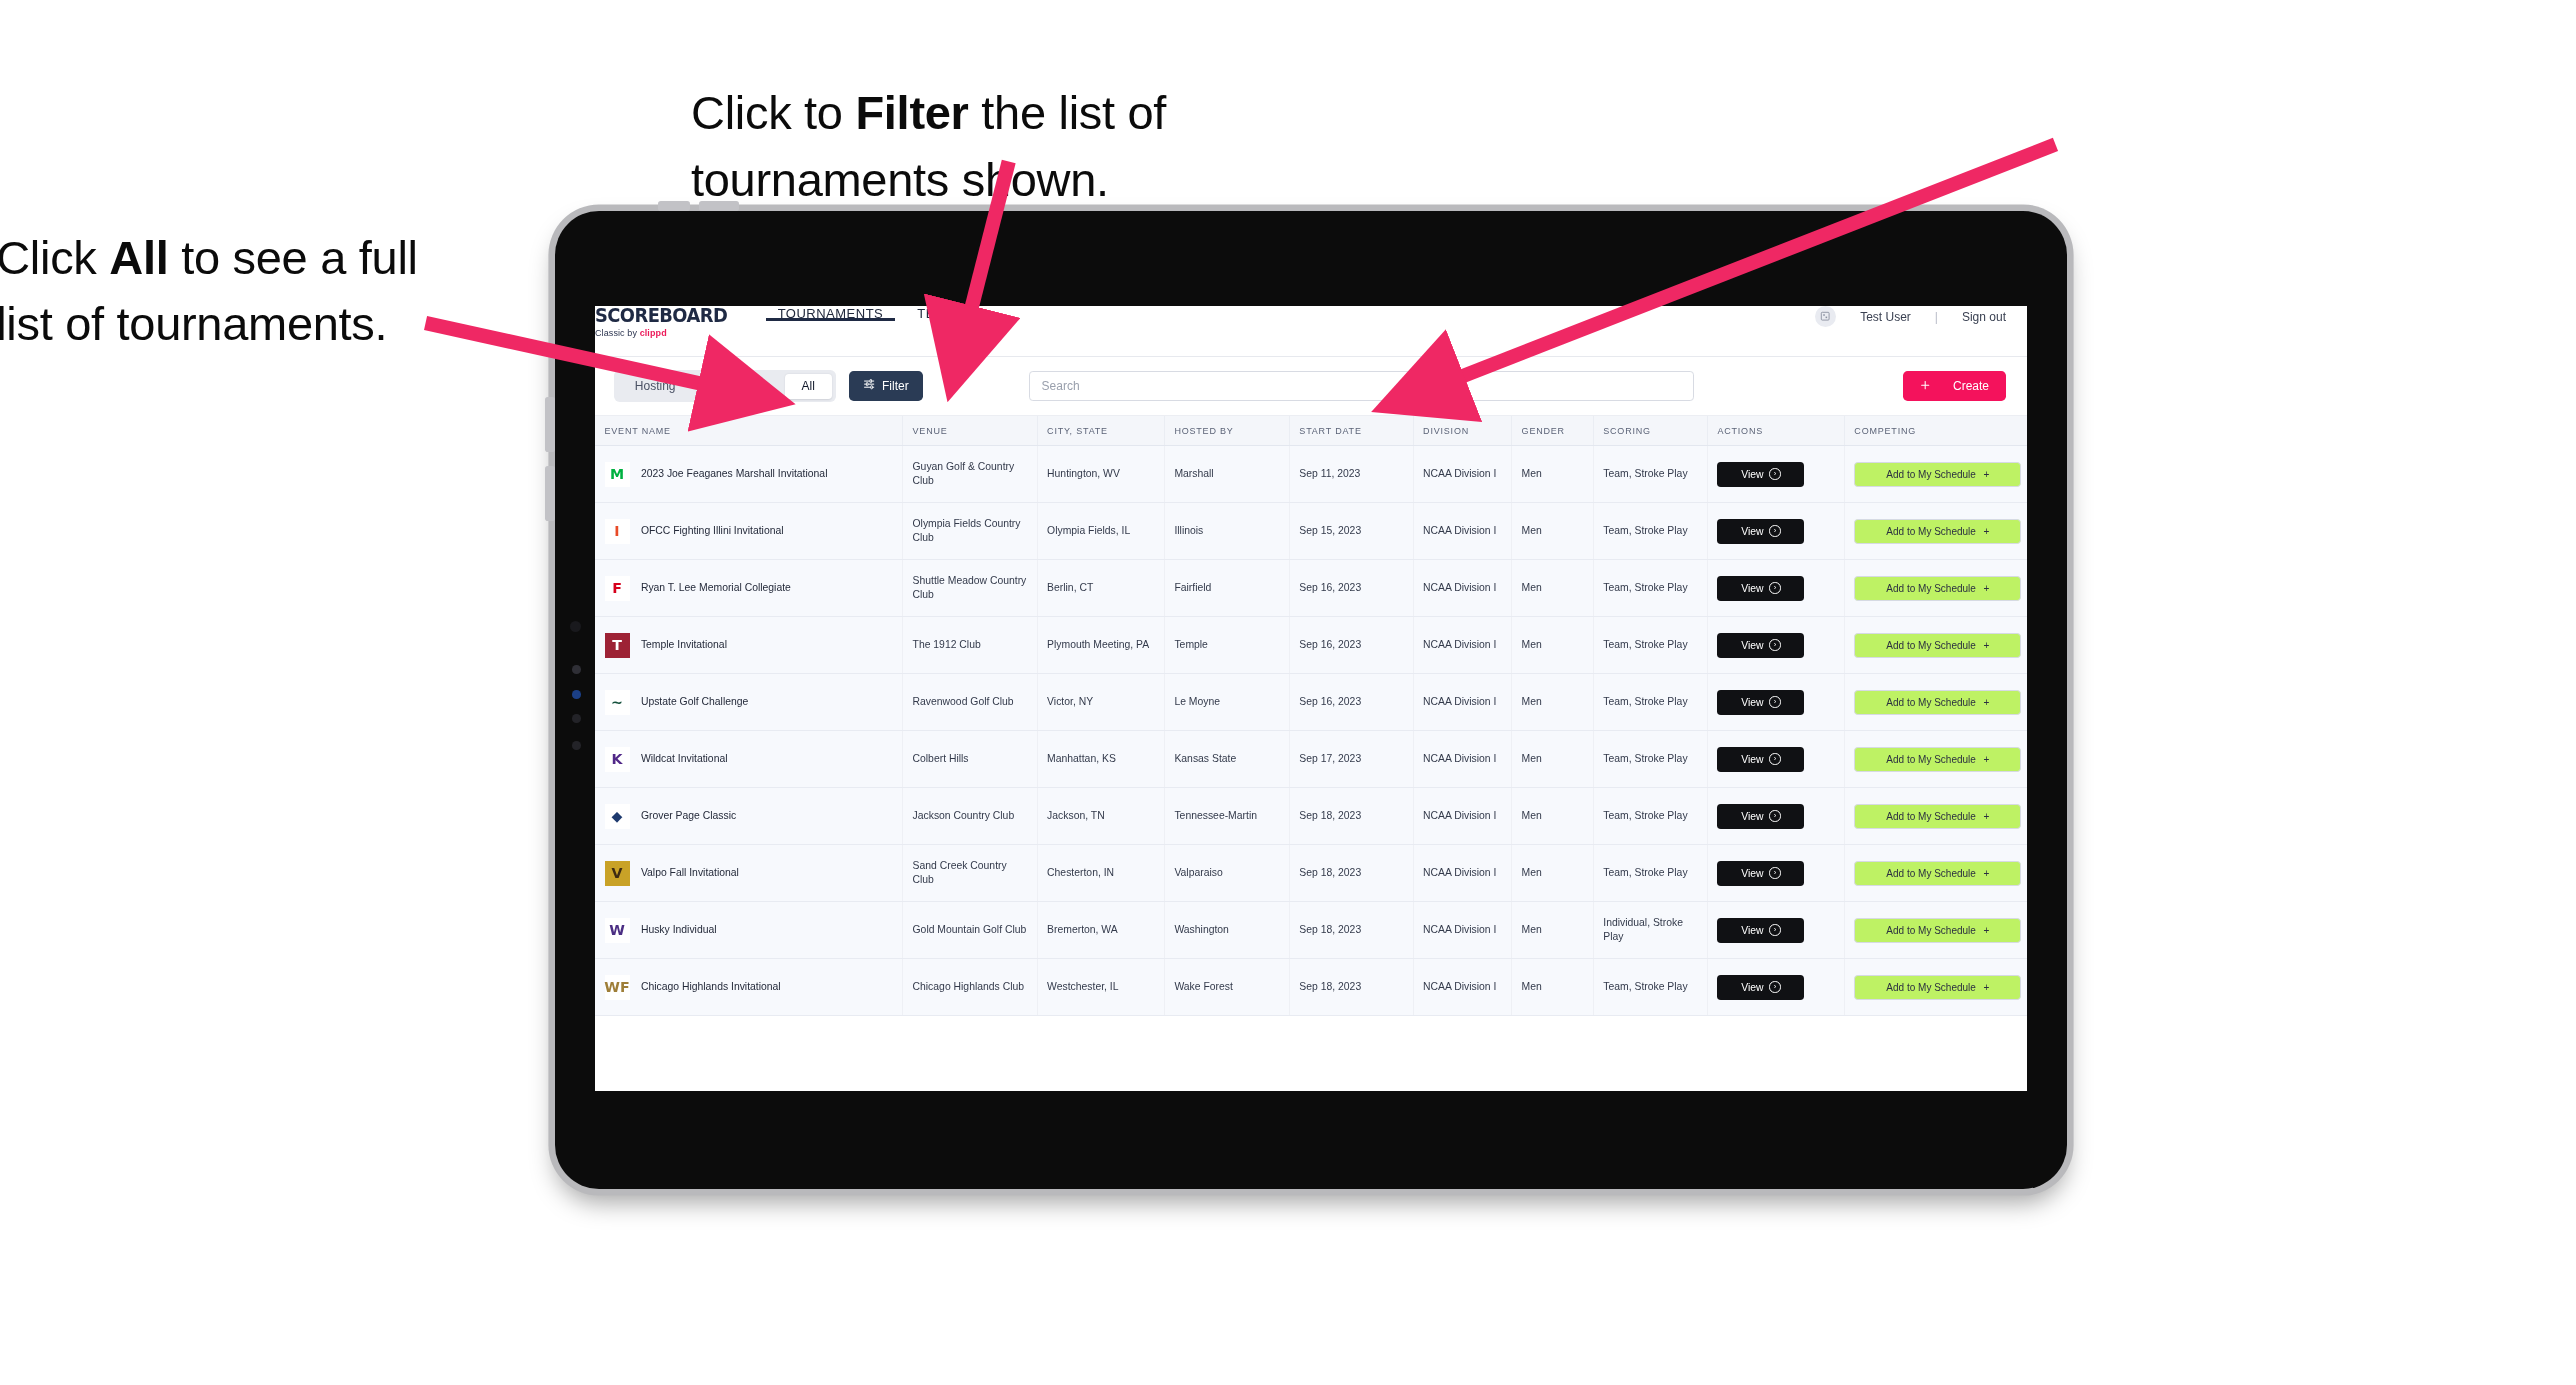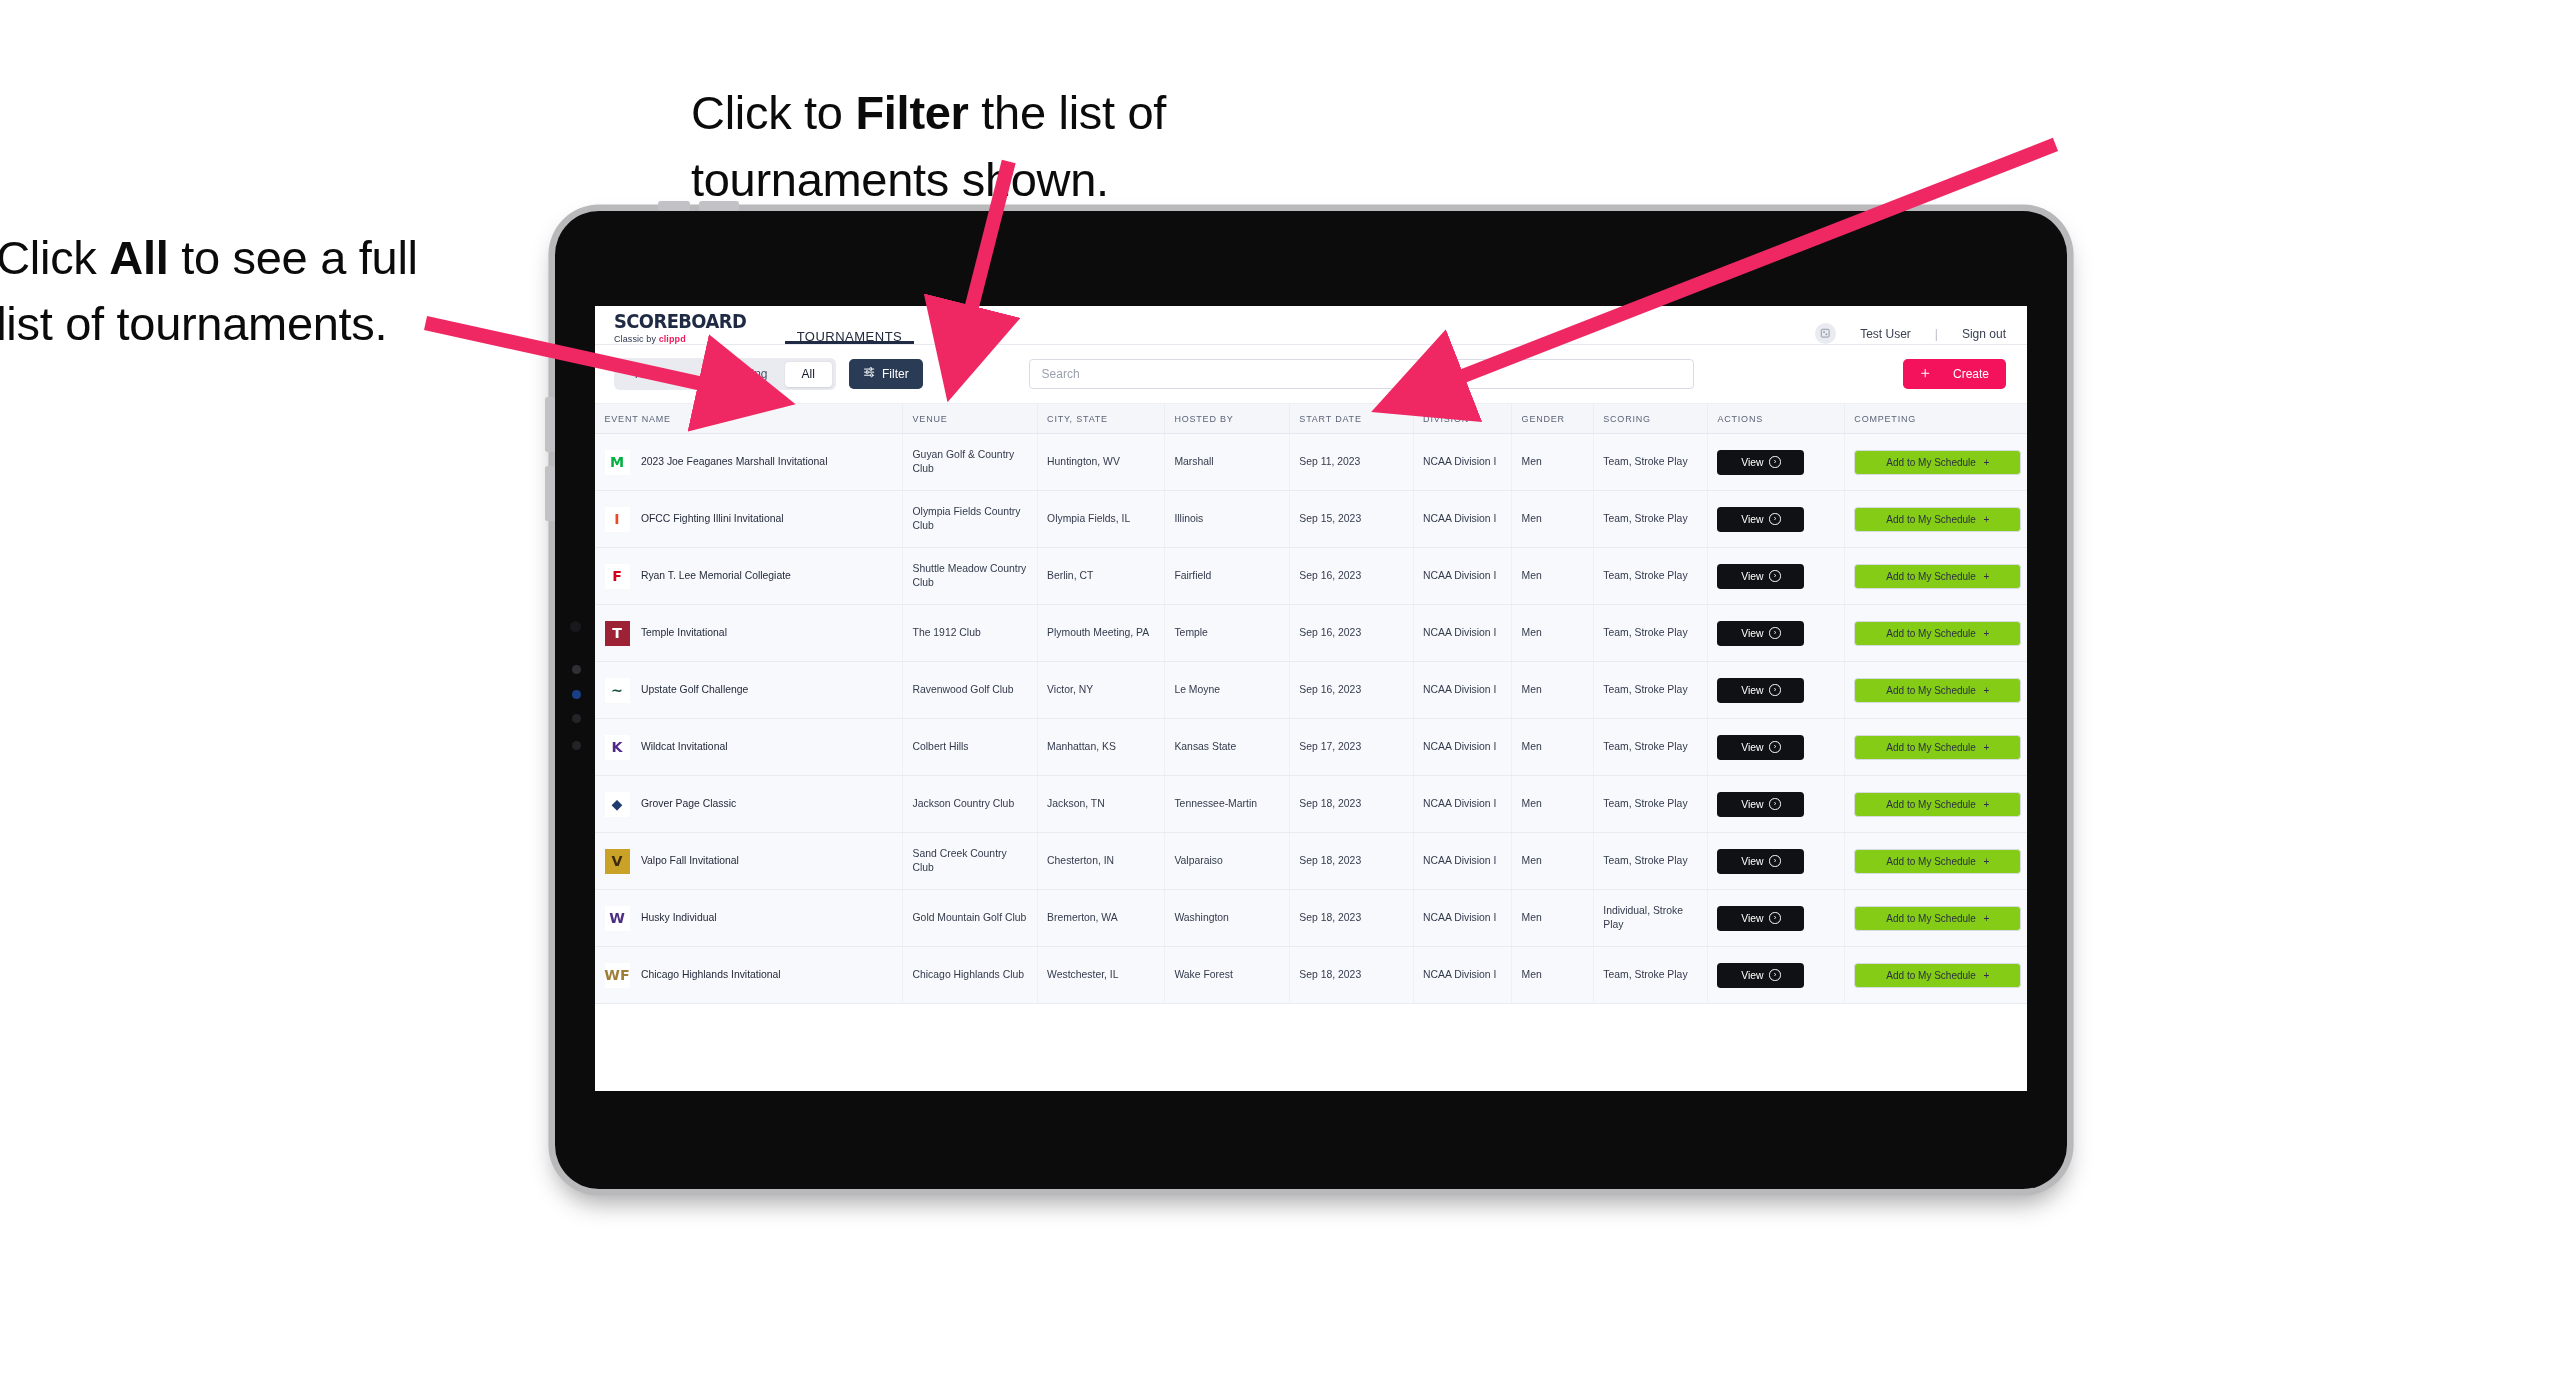--- a/index.html
+++ b/index.html
@@ -62,23 +62,23 @@
   #screen {
     position: absolute;
     left: 40px; top: 95px;
     width: 1432px; height: 785px;
     background: #ffffff;
     overflow: hidden;
   }
 
   
   #topnav {
-    height: 39px; background:#fff;
+    height: 51px; background:#fff;
     border-bottom: 0.9px solid #e7e9ee;
-    display:flex; align-items:flex-end; padding-left: 19px;
+    display:flex; align-items:flex-start; 
     position: relative;
   }
   .logo-wrap { display:flex; flex-direction:column; justify-content:center; padding-right: 25px; }
   .logo-main {
     font-family:"DejaVu Sans", sans-serif;
     font-size: 19px; font-weight: 700; letter-spacing: -0.6px;
     color:#1f2a44; line-height: 1;
     transform: scaleX(0.94);
     transform-origin: left center;
   }
@@ -181,21 +181,21 @@
     height:25px; width:87px; font-size:10.4px; cursor:pointer;
     font-family:"Liberation Sans", sans-serif;
   }
   .btn-view .circ {
     width:11.4px; height:11.4px; border:1.2px solid #fff; border-radius:50%;
     display:inline-flex; align-items:center; justify-content:center;
     font-size:7.6px; line-height:1;
   }
   .btn-add {
     display:inline-flex; align-items:center; justify-content:center; gap:7.6px;
-    background:#84cc16; color:#2b3040; border:0.9px solid #d6dae3; border-radius:3.8px;
+    background:#bef264; color:#2b3040; border:0.9px solid #d6dae3; border-radius:3.8px;
     height:25px; width:167px; font-size:10px; cursor:pointer;
     font-family:"Liberation Sans", sans-serif;
   }
 </style>
 </head>
 <body>
 
 <div id="stage">
 
   <div class="annot" id="annot-all">

